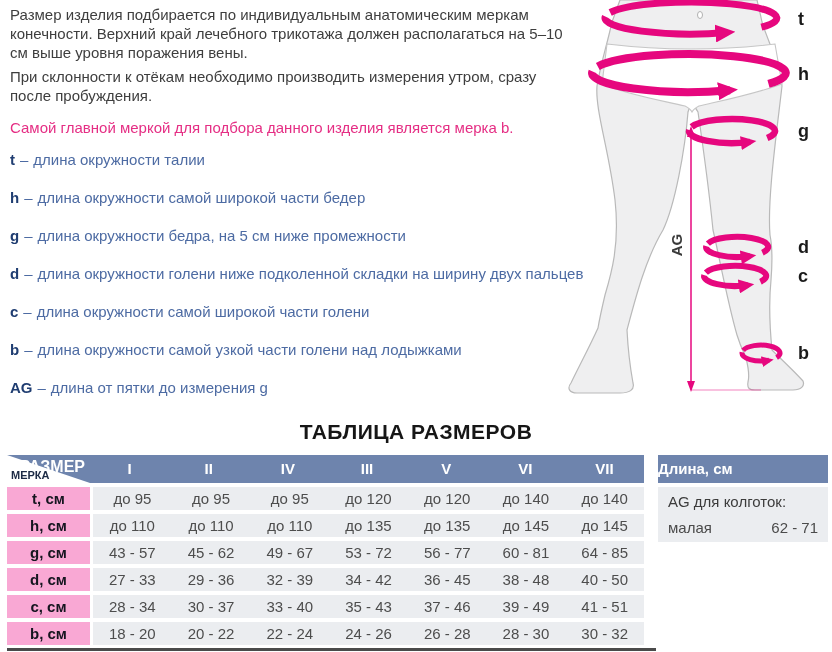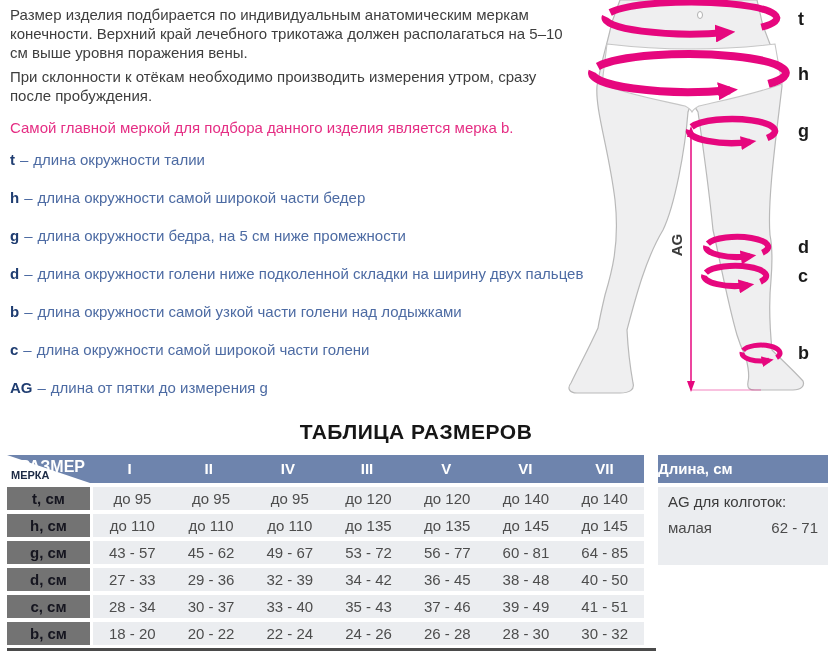--- a/index.html
+++ b/index.html
@@ -26,31 +26,31 @@
   .sizetable{position:absolute;left:7px;top:455px;width:637px;}
   .thead{display:flex;height:28px;}
   .corner{width:83px;position:relative;background:#fff;}
   .corner::before{content:"";position:absolute;inset:0;background:#6e84ad;
                   clip-path:polygon(0 0,100% 0,100% 100%);}
   .c-top{position:absolute;top:3px;right:5px;font-size:16px;font-weight:bold;color:#fff;}
   .c-bot{position:absolute;bottom:2px;left:4px;font-size:11px;font-weight:bold;color:#1c2a45;}
   .tcols{flex:1;display:flex;background:#6e84ad;}
   .tcol{flex:1;text-align:center;line-height:28px;color:#fff;font-weight:bold;font-size:15px;}
   .trow{display:flex;height:23px;margin-top:4px;}
-  .tlabel{width:83px;background:#737373;text-align:center;line-height:23px;
+  .tlabel{width:83px;background:#f9a8d4;text-align:center;line-height:23px;
           font-weight:bold;font-size:15px;color:#15151f;}
   .tvals{flex:1;display:flex;margin-left:3px;background:#ebedf0;}
   .tval{flex:1;text-align:center;line-height:23px;font-size:15px;color:#4d4d4d;}
   .bottomline{position:absolute;left:7px;top:648px;width:649px;height:3px;background:#4a4a4a;}
 
   
   .lpanel-h{position:absolute;left:658px;top:455px;width:170px;height:28px;background:#6e84ad;
             color:#fff;font-weight:bold;font-size:15px;line-height:28px;padding-left:0;
             box-sizing:border-box;}
-  .lpanel-b{position:absolute;left:658px;top:487px;width:170px;height:78px;background:#ebedf0;
+  .lpanel-b{position:absolute;left:658px;top:487px;width:170px;height:55px;background:#ebedf0;
             box-sizing:border-box;padding:6px 10px;font-size:15px;color:#3c3c3c;}
   .lp-sub{margin-bottom:9px;}
   .lp-row{display:flex;justify-content:space-between;margin-bottom:8px;color:#4b4b4b;}
 </style>
 </head>
 <body>
 
 <div class="page">
 
   <div class="para para-1">
@@ -71,24 +71,24 @@
     <div class="mitem">
       <span class="mkey">h</span><span class="mdash">–</span><span>длина окружности самой широкой части бедер</span>
     </div>
     <div class="mitem">
       <span class="mkey">g</span><span class="mdash">–</span><span>длина окружности бедра, на 5 см ниже промежности</span>
     </div>
     <div class="mitem">
       <span class="mkey">d</span><span class="mdash">–</span><span>длина окружности голени ниже подколенной складки на ширину двух пальцев</span>
     </div>
     <div class="mitem">
+      <span class="mkey">c</span><span class="mdash">–</span><span>длина окружности самой широкой части голени</span>
+    </div>
+    <div class="mitem">
       <span class="mkey">b</span><span class="mdash">–</span><span>длина окружности самой узкой части голени над лодыжками</span>
-    </div>
-    <div class="mitem">
-      <span class="mkey">c</span><span class="mdash">–</span><span>длина окружности самой широкой части голени</span>
     </div>
     <div class="mitem">
       <span class="mkey">AG</span><span class="mdash">–</span><span>длина от пятки до измерения g</span>
     </div>
   </div>
 
   <svg class="diagram" viewBox="0 0 267 402" xmlns="http://www.w3.org/2000/svg">
     <defs>
       <marker id="ahBig" viewBox="0 0 10 9" refX="6" refY="4.5" markerWidth="20" markerHeight="18" markerUnits="userSpaceOnUse" orient="auto">
           <path d="M0,0 L10,4.5 L0,9 z" fill="#e6077e"></path>

